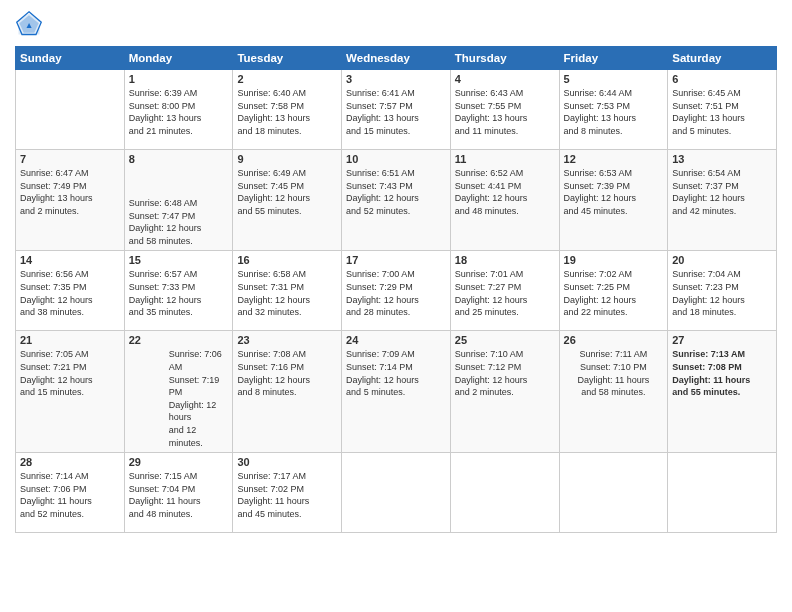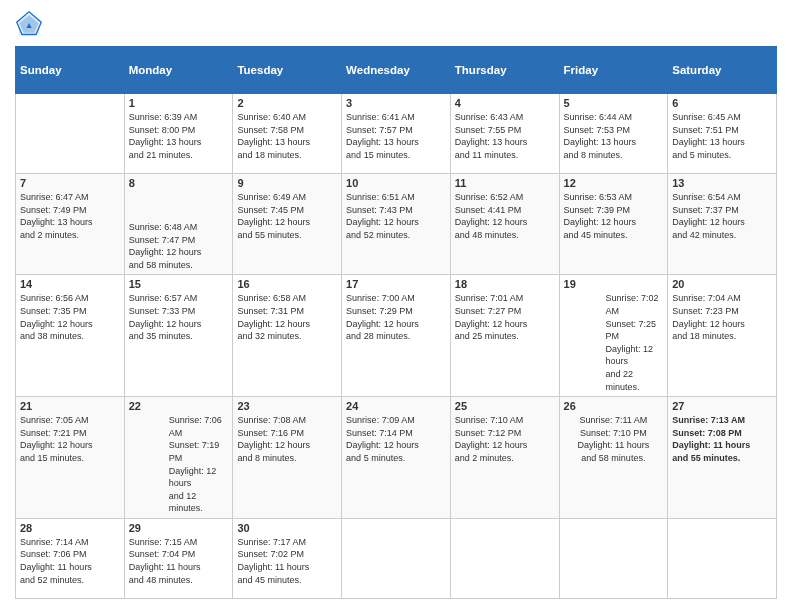--- a/index.html
+++ b/index.html
@@ -54,21 +54,21 @@
     table {
       width: 100%;
       border-collapse: collapse;
       table-layout: fixed;
     }
     thead tr th {
       background: #2a6eb5;
       color: #fff;
       font-size: 11.5px;
       font-weight: bold;
-      padding: 17px 4px;
+      padding: 5px 4px;
       text-align: left;
       border: 1px solid #2a6eb5;
     }
     tbody tr td {
       border: 1px solid #ccc;
       vertical-align: top;
       padding: 3px 4px;
       font-size: 9.5px;
       color: #333;
       height: 80px;
@@ -256,21 +256,21 @@
           </td>
           <td>
             <span class="day-num">18</span>
             <div class="cell-text" style="white-space: pre-line;">Sunrise: 7:01 AM
 Sunset: 7:27 PM
 Daylight: 12 hours
 and 25 minutes.</div>
           </td>
           <td>
             <span class="day-num">19</span>
-            <div class="cell-text" style="white-space: pre-line; margin-left: 42px;">Sunrise: 7:02 AM
+            <div class="cell-text" style="white-space: pre-line;">Sunrise: 7:02 AM
 Sunset: 7:25 PM
 Daylight: 12 hours
 and 22 minutes.</div>
           </td>
           <td>
             <span class="day-num">20</span>
             <div class="cell-text" style="white-space: pre-line;">Sunrise: 7:04 AM
 Sunset: 7:23 PM
 Daylight: 12 hours
 and 18 minutes.</div>

